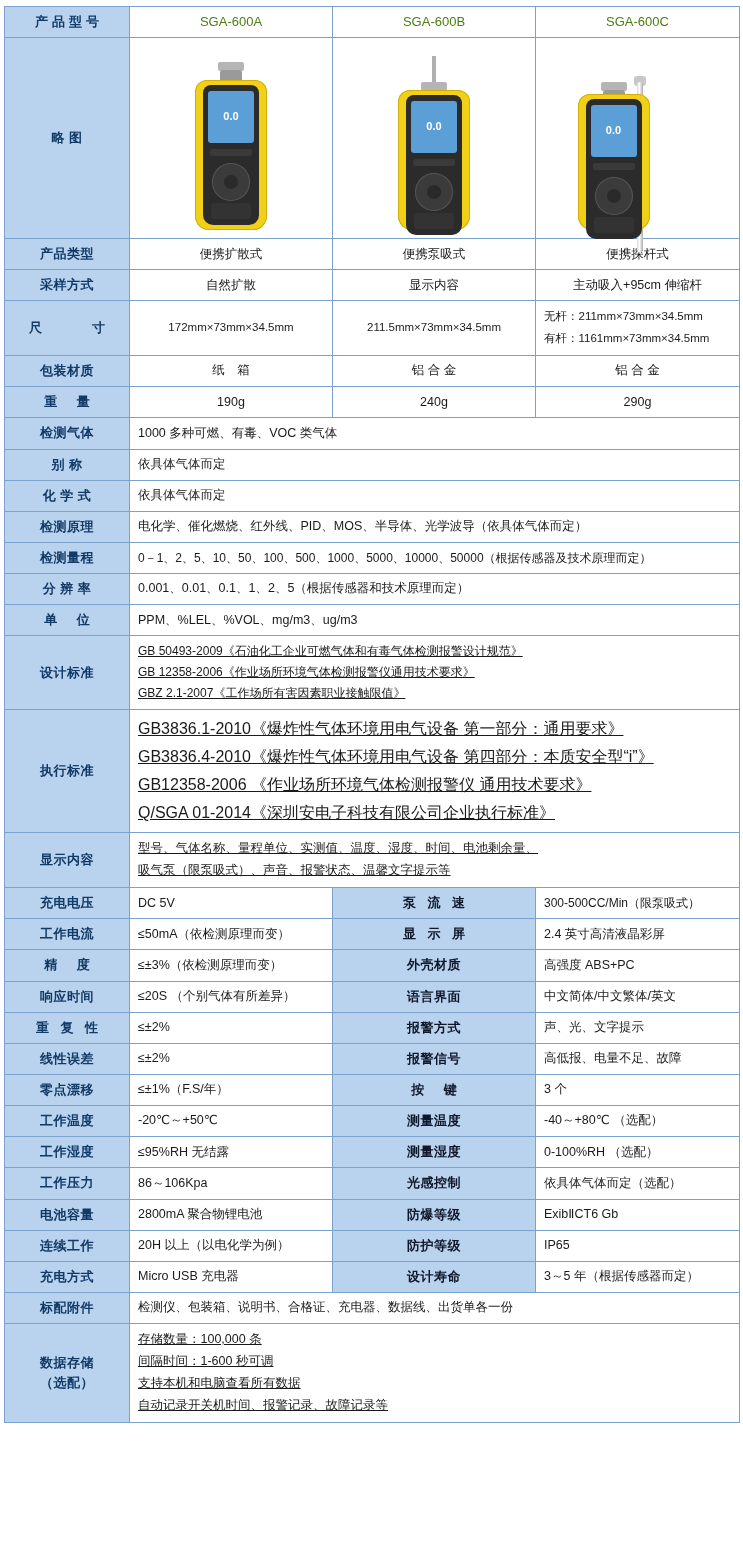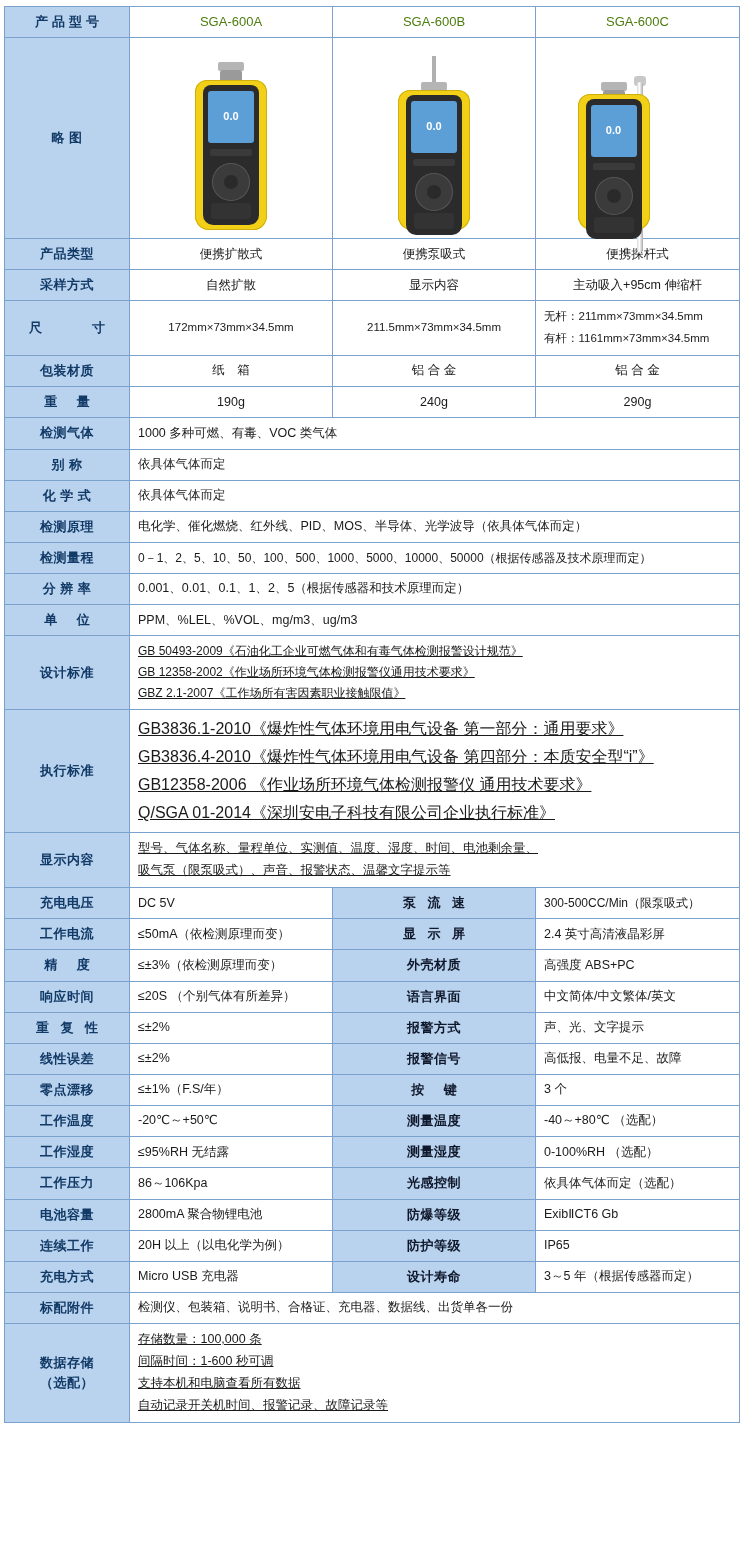--- a/index.html
+++ b/index.html
@@ -332,21 +332,21 @@
   </tr>
   <tr>
     <td class="lbl sp">单    位</td>
     <td class="val" colspan="3">PPM、%LEL、%VOL、mg/m3、ug/m3</td>
   </tr>
 
   <tr>
     <td class="lbl">设计标准</td>
     <td class="val multiline" colspan="3" style="font-size:12px;">
       <div>GB 50493-2009《石油化工企业可燃气体和有毒气体检测报警设计规范》</div>
-      <div>GB 12358-2002《作业场所环境气体检测报警仪通用技术要求》</div>
+      <div>GB 12358-2006《作业场所环境气体检测报警仪通用技术要求》</div>
       <div>GBZ 2.1-2007《工作场所有害因素职业接触限值》</div>
     </td>
   </tr>
 
   <tr>
     <td class="lbl">执行标准</td>
     <td class="val multiline" colspan="3" style="font-size:16px;">
       <div>GB3836.1-2010《爆炸性气体环境用电气设备 第一部分：通用要求》</div>
       <div>GB3836.4-2010《爆炸性气体环境用电气设备 第四部分：本质安全型“i”》</div>
       <div>GB12358-2006 《作业场所环境气体检测报警仪 通用技术要求》</div>

